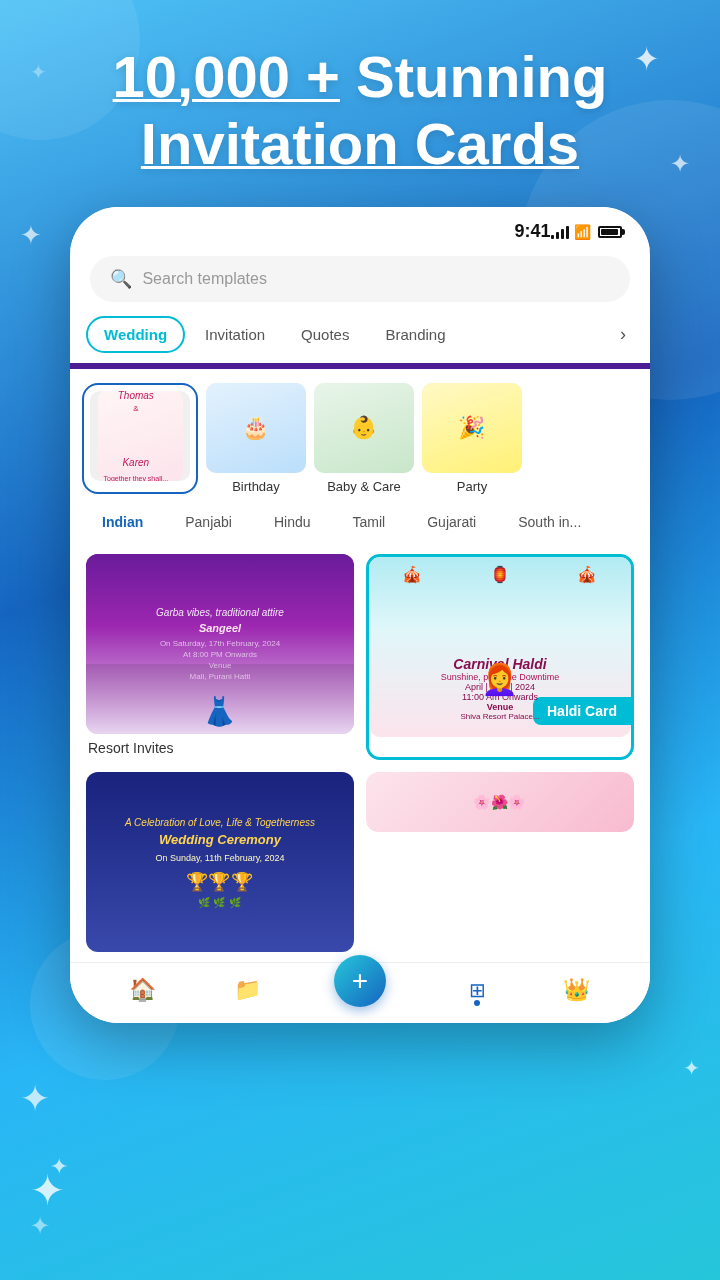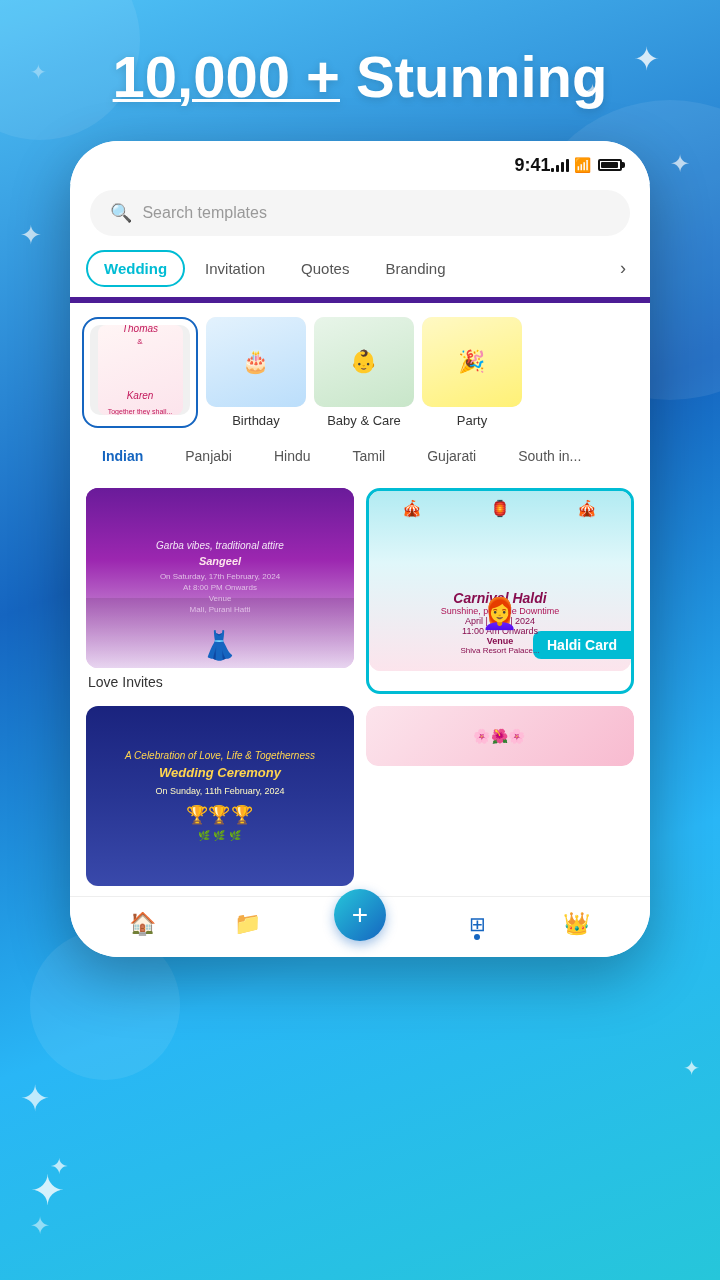--- a/index.html
+++ b/index.html
@@ -193,21 +193,21 @@
     }
 
     
     .wedding-thumb {
       width: 85px;
       height: 90px;
       background: linear-gradient(160deg, #fff5f5, #fce4ec);
       border-radius: 8px;
       display: flex;
       align-items: center;
-      justify-content: center;
+      justify-content: flex-start;
       font-size: 9px;
       color: #c2185b;
       text-align: center;
       padding: 6px;
       line-height: 1.4;
     }
     .birthday-thumb {
       background: linear-gradient(160deg, #e3f2fd, #bbdefb);
       border-radius: 8px;
       width: 100%;
@@ -428,20 +428,21 @@
 <span class="sparkle" style="top:150px;right:30px;font-size:24px;">✦</span>
 <span class="sparkle" style="top:60px;left:30px;font-size:20px;opacity:0.5;">✦</span>
 <span class="sparkle" style="bottom:160px;left:20px;font-size:36px;">✦</span>
 <span class="sparkle" style="bottom:100px;left:50px;font-size:22px;">✦</span>
 <span class="sparkle" style="bottom:200px;right:20px;font-size:20px;">✦</span>
 <span class="sparkle" style="top:220px;left:20px;font-size:26px;">✦</span>
 
 <div class="hero-text">
   <h1 class="hero-title">
     <span>10,000 +</span> Stunning<br>
+    <span>Invitation Cards</span>
   </h1>
 </div>
 
 <div class="phone-frame">
 
   <div class="status-bar">
     <span class="status-time">9:41</span>
     <div class="status-icons">
       <div class="signal-bars">
         <div class="signal-bar" style="height:4px;"></div>
@@ -529,21 +530,21 @@
               At 8:00 PM Onwards<br>
               Venue<br>
               Mali, Purani Hatti
             </div>
           </div>
           <div style="position:absolute;bottom:0;left:0;right:0;height:70px;background:linear-gradient(0deg,transparent,rgba(0,0,0,0.1));display:flex;align-items:flex-end;justify-content:center;padding-bottom:6px;">
             <div style="font-size:28px;">👗</div>
           </div>
         </div>
       </div>
-      <div class="card-label">Love Invites</div>
+      <div class="card-label">Resort Invites</div>
     </div>
 
     <div class="card-highlight" style="position:relative;">
       <div class="card-img" style="position:relative;">
         <div class="carnival-card-bg">
           <div style="position:absolute;top:0;left:0;right:0;bottom:0;background:linear-gradient(180deg,#b2ebf2 0%,#e0f7fa 40%,#fce4ec 100%);"></div>
 
           <div style="position:absolute;top:8px;left:0;right:0;display:flex;justify-content:space-around;font-size:16px;z-index:1;">
             <span>🎪</span>
               <span>🏮</span>

